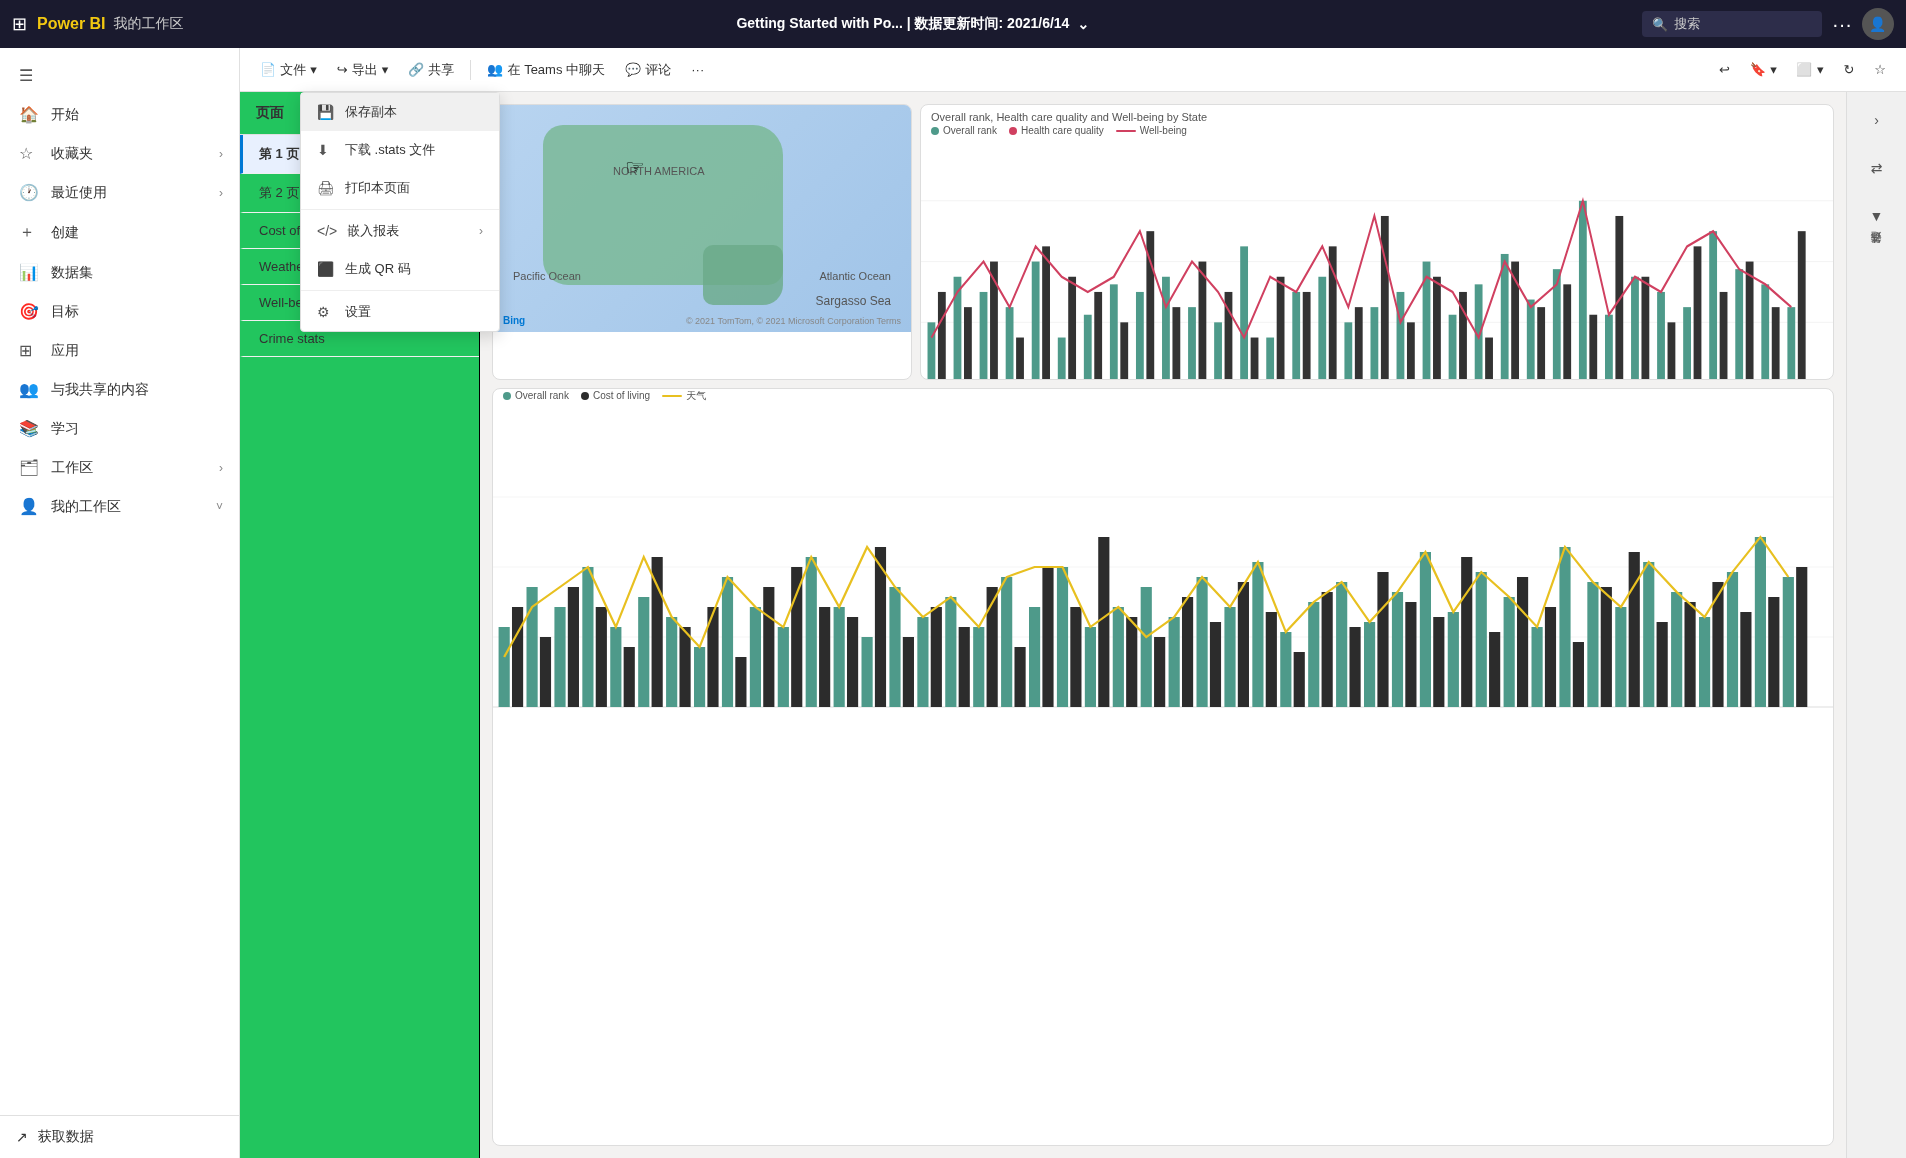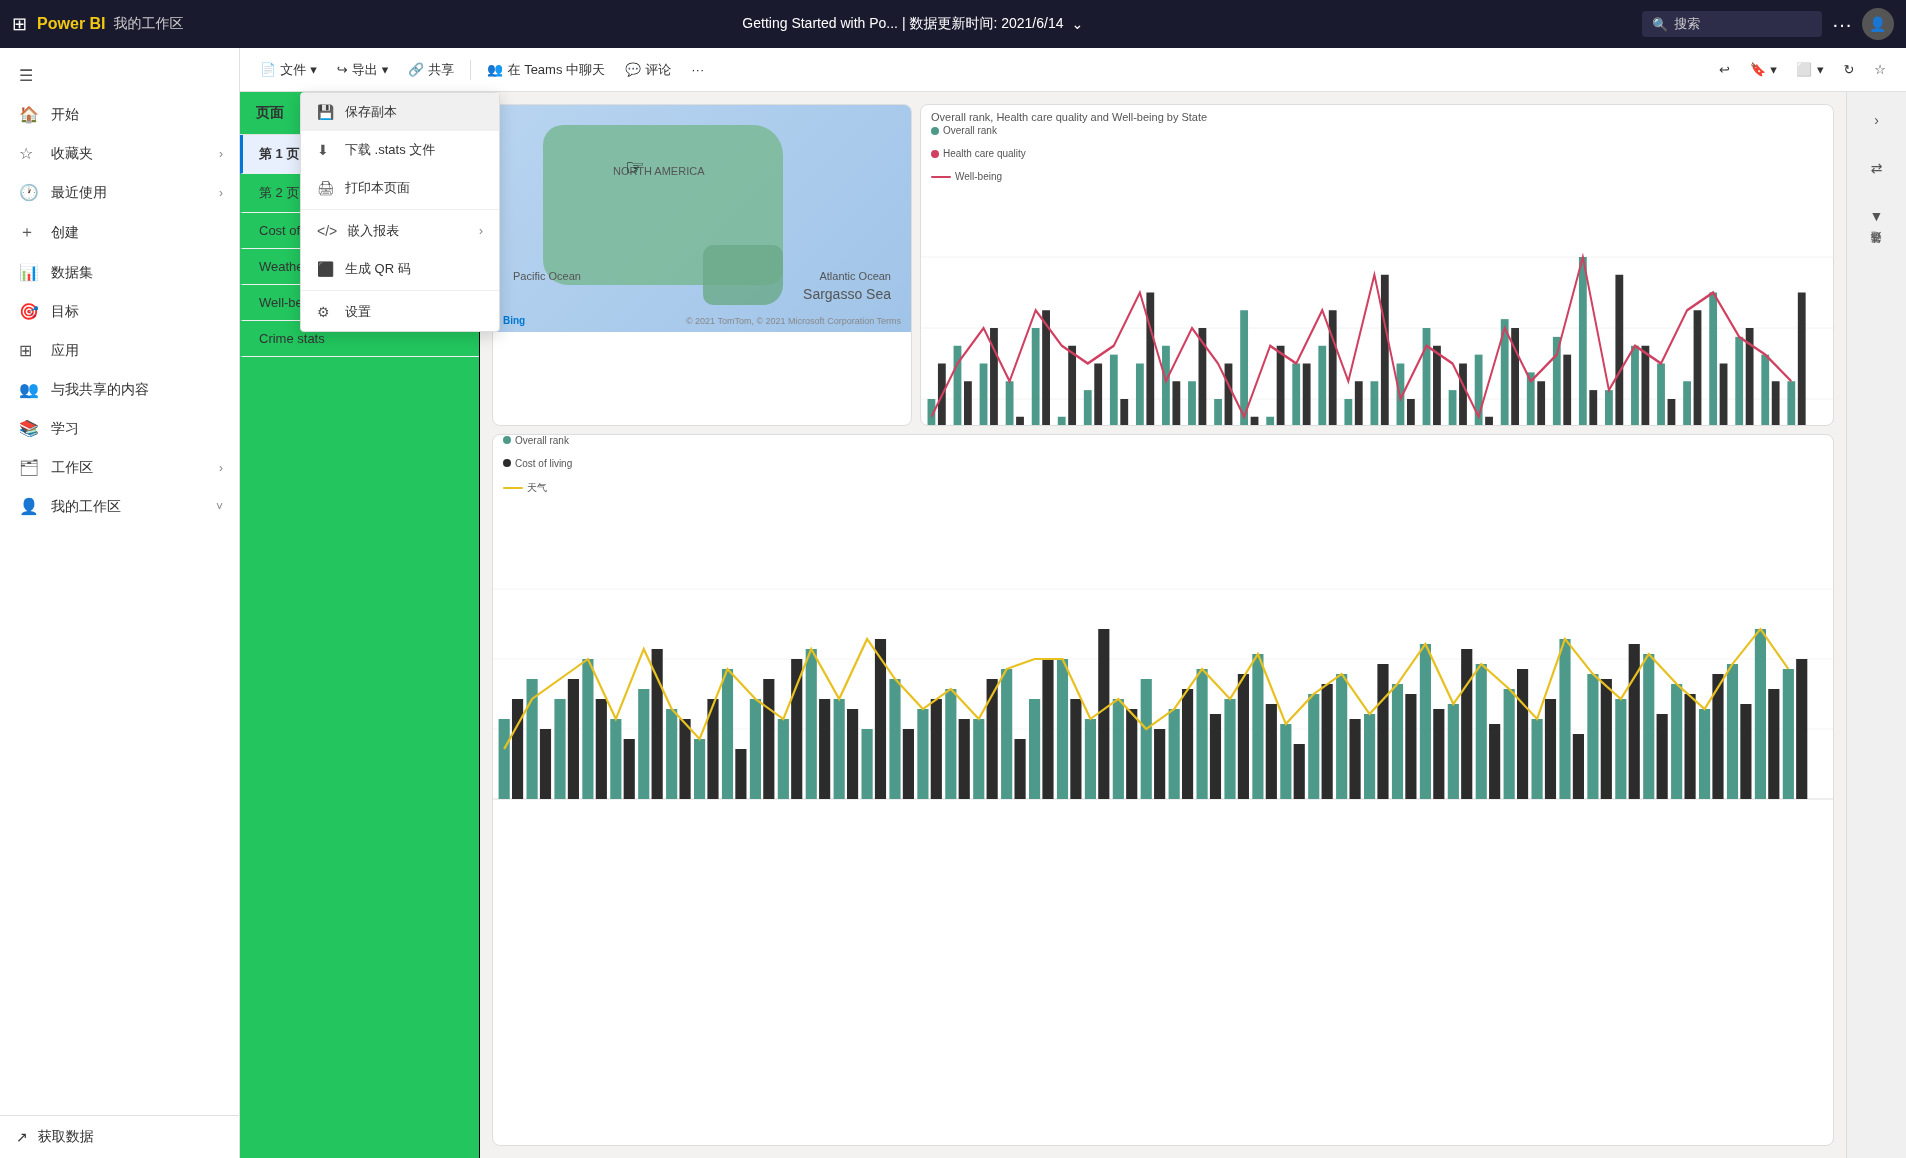--- a/index.html
+++ b/index.html
@@ -8,21 +8,21 @@
     
     .top-nav {
       display: flex; align-items: center;
       background: #1a1a2e; height: 48px; padding: 0 12px;
       position: fixed; top: 0; left: 0; right: 0; z-index: 100;
     }
     .top-nav .apps-icon { color: #fff; font-size: 18px; margin-right: 10px; cursor: pointer; }
     .top-nav .brand { display: flex; align-items: center; gap: 8px; color: #fff; }
     .top-nav .brand .logo { color: #f2c811; font-weight: bold; font-size: 16px; }
     .top-nav .brand .workspace { font-size: 14px; color: #ccc; }
-    .top-nav .title-area { flex: 1; text-align: center; color: #fff; font-size: 14px; display: flex; align-items: center; justify-content: center; gap: 8px; }
+    .top-nav .title-area { flex: 1; text-align: center; color: #fff; font-size: 14px; display: flex; align-items: center; justify-content: center; gap: 8px; font-weight: bold; }
     .top-nav .right-area { display: flex; align-items: center; gap: 10px; }
     .search-box {
       display: flex; align-items: center; background: #2d2d4a; border-radius: 4px;
       padding: 4px 10px; color: #ccc; gap: 6px; font-size: 13px; width: 180px;
     }
     .top-nav .more-icon { color: #fff; font-size: 20px; cursor: pointer; }
     .avatar { width: 32px; height: 32px; border-radius: 50%; background: #555; display: flex; align-items: center; justify-content: center; color: #fff; font-size: 14px; }
 
     
     .main-layout { display: flex; height: 1158px; padding-top: 48px; }
@@ -102,21 +102,21 @@
     
     .visual-box { background: #fff; border: 1px solid #ddd; border-radius: 8px; overflow: hidden; position: relative; }
     .visual-title { font-size: 11px; color: #555; padding: 6px 10px 2px; }
 
     
     .map-container { background: #c8dcf5; height: 227px; position: relative; overflow: hidden; }
     .map-ocean { position: absolute; inset: 0; background: linear-gradient(135deg, #b8d4f0 0%, #a0c4e8 100%); }
     .map-label { position: absolute; font-size: 11px; color: #555; font-weight: 500; }
     .bing-logo { position: absolute; bottom: 6px; left: 10px; font-size: 10px; color: #0078d4; font-weight: bold; }
     .map-credit { position: absolute; bottom: 6px; right: 10px; font-size: 9px; color: #888; }
-    .chart-legend { display: flex; gap: 12px; font-size: 10px; color: #555; padding: 0 10px 4px; flex-wrap: wrap; flex-direction: column; }
+    .chart-legend { display: flex; gap: 12px; font-size: 10px; color: #555; padding: 0 10px 4px; flex-wrap: wrap; }
     .legend-item { display: flex; align-items: center; gap: 4px; }
     .legend-dot { width: 8px; height: 8px; border-radius: 50%; }
 
     
     .bar-chart-svg { width: 100%; height: 100%; }
 
     
     .right-panel { width: 60px; background: #f0f0f0; border-left: 1px solid #ddd; display: flex; flex-direction: column; align-items: center; padding: 8px 0; gap: 8px; }
     .right-panel-btn { width: 40px; height: 40px; display: flex; align-items: center; justify-content: center; cursor: pointer; color: #555; font-size: 14px; border-radius: 4px; }
     .right-panel-text { writing-mode: vertical-rl; text-orientation: mixed; font-size: 11px; color: #555; transform: rotate(180deg); padding: 8px 0; cursor: pointer; }
@@ -347,21 +347,21 @@
           <div class="top-visuals">
 
             <div class="visual-box top-map-visual">
               <div class="map-container">
                 <div class="map-ocean"></div>
                 <div style="position:absolute;top:20px;left:50px;width:240px;height:160px;background:#7ab897;border-radius:20px 30px 15px 25px;opacity:0.85;"></div>
                 <div style="position:absolute;top:140px;left:210px;width:80px;height:60px;background:#6aaa88;border-radius:10px 10px 20px 10px;opacity:0.8;"></div>
                 <span class="map-label" style="top:60px;left:120px;">NORTH AMERICA</span>
                 <span class="map-label" style="bottom:50px;left:20px;">Pacific Ocean</span>
                 <span class="map-label" style="bottom:50px;right:20px;">Atlantic Ocean</span>
-                <span class="map-label" style="bottom:30px;right:20px;font-size:14px;">Sargasso Sea</span>
+                <span class="map-label" style="bottom:24px;right:20px;font-size:12px;">Sargasso Sea</span>
                 <div class="bing-logo">Bing</div>
                 <div class="map-credit">© 2021 TomTom, © 2021 Microsoft Corporation Terms</div>
               </div>
             </div>
 
             <div class="visual-box top-chart-visual">
               <div class="visual-title">Overall rank, Health care quality and Well-being by State</div>
               <div class="chart-legend">
                 <div class="legend-item">
                   <div class="legend-dot" style="background:#4e9a8a;"></div>

